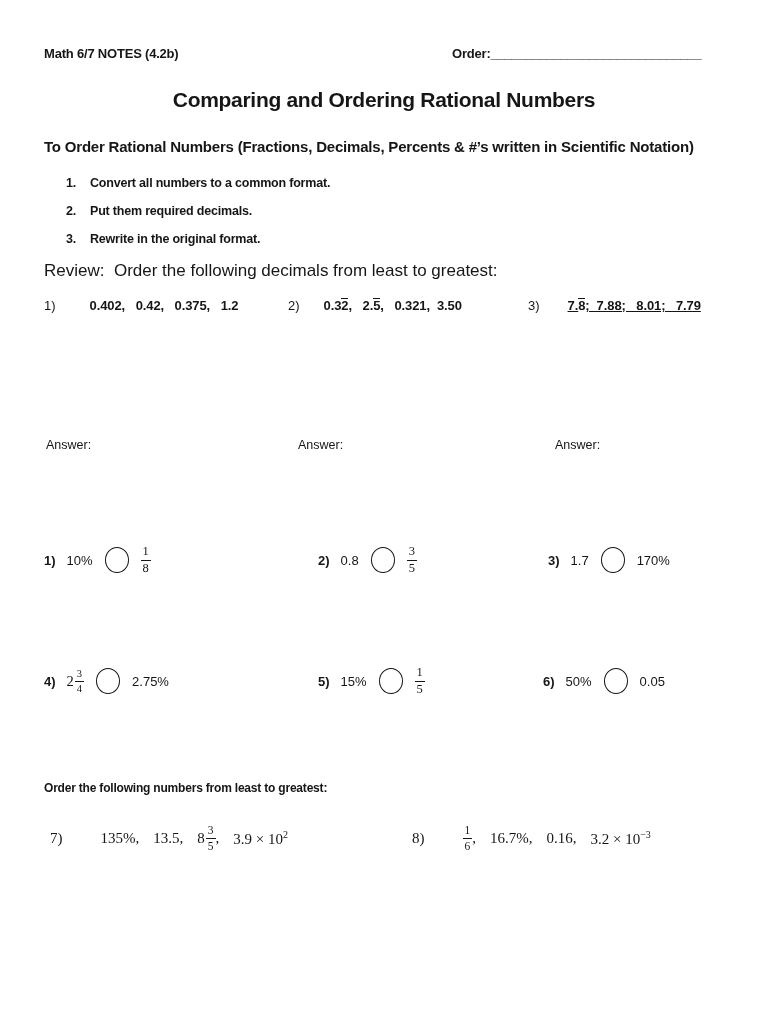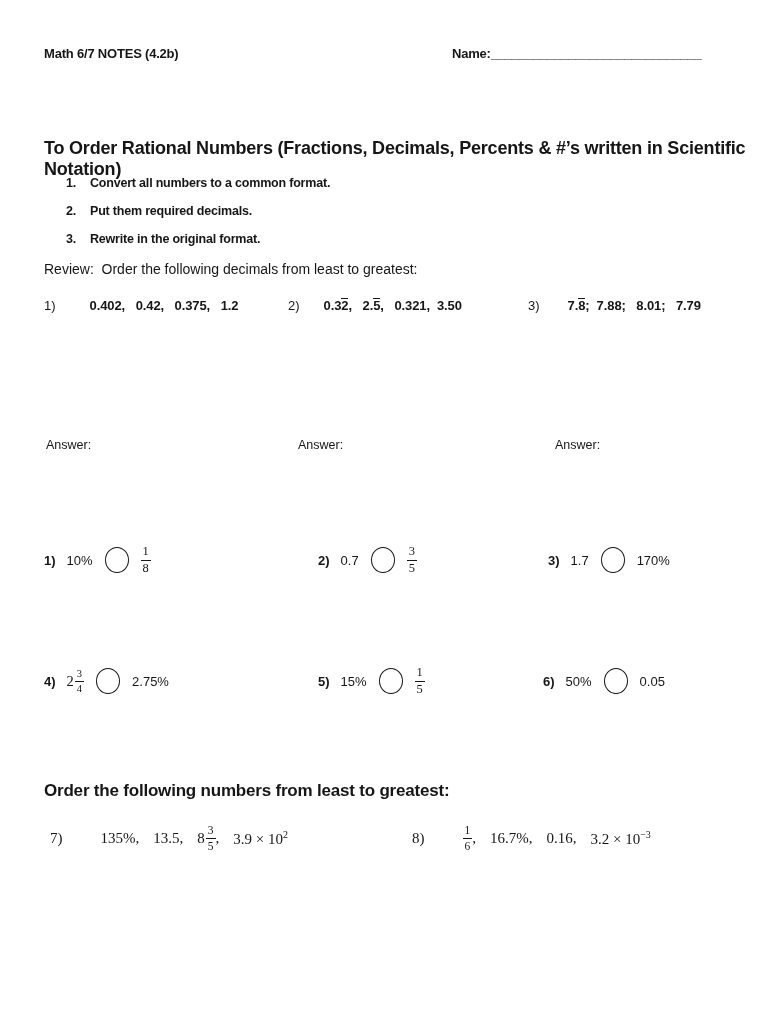--- a/index.html
+++ b/index.html
@@ -12,36 +12,36 @@
     color: #161616;
     font-family: "Liberation Sans", sans-serif;
     overflow: hidden;
   }
   .abs { position: absolute; white-space: pre-wrap; }
   .b { font-weight: bold; }
 
   .course { left: 44px; top: 46px; font-size: 13px; letter-spacing: -0.2px; }
   .namebox { left: 452px; top: 46px; font-size: 13px; letter-spacing: -0.2px; }
   .title { left: 0; right: 0; top: 88px; text-align: center; font-size: 21px; letter-spacing: -0.3px; }
-  .intro { left: 44px; top: 138px; font-size: 18px; letter-spacing: -0.2px; }
+  .intro { left: 44px; top: 138px; font-size: 15px; letter-spacing: -0.2px; }
 
   .step { left: 66px; font-size: 12.5px; letter-spacing: -0.2px; display: flex; }
   .step .stepnum { width: 24px; flex: 0 0 24px; }
   .step1 { top: 176px; }
   .step2 { top: 204px; }
   .step3 { top: 232px; }
 
-  .review-label { left: 44px; top: 261px; font-size: 14px; }
+  .review-label { left: 44px; top: 261px; font-size: 17px; }
 
   .rev { top: 298px; font-size: 13px; display: flex; align-items: baseline; }
   .rev .pnum { font-weight: normal; margin-right: 0; }
   .rev .pbody { font-weight: bold; letter-spacing: -0.1px; }
   .rev1 { left: 44px; } .rev1 .pbody { margin-left: 34px; }
   .rev2 { left: 288px; } .rev2 .pbody { margin-left: 24px; }
-  .rev3 { left: 528px; } .rev3 .pbody { margin-left: 28px; }
+  .rev3 { left: 528px; } .rev3 .pbody { margin-left: 28px; text-decoration: underline; }
   .ov { display: inline-block; border-top: 1.6px solid #161616; line-height: 1.05; }
 
   .answer { top: 438px; font-size: 12.5px; }
   .answer1 { left: 46px; }
   .answer2 { left: 298px; }
   .answer3 { left: 555px; }
 
   .cmp-heading { left: 44px; top: 507px; font-size: 12.5px; letter-spacing: -0.2px; }
 
   .cmp { height: 44px; display: flex; align-items: center; font-size: 13px; }
@@ -66,40 +66,41 @@
     font-family: "Liberation Serif", serif;
     font-size: 12.5px;
     vertical-align: middle;
   }
   .frac .num { padding: 0 2px 1.5px; }
   .frac .den { border-top: 1.4px solid #161616; padding: 1.5px 2px 0; }
   .frac.small { font-size: 10.5px; }
   .mixed { display: inline-flex; align-items: center; font-family: "Liberation Serif", serif; }
   .mixed .whole { font-size: 14.5px; margin-right: 1px; }
 
-  .order-heading { left: 44px; top: 781px; font-size: 17px; letter-spacing: -0.2px; }
+  .order-heading { left: 44px; top: 781px; font-size: 12px; letter-spacing: -0.2px; }
 
   .ord { top: 814px; height: 48px; display: flex; align-items: center; font-family: "Liberation Serif", serif; font-size: 15px; }
   .ord .pnum { margin-right: 0; }
   .ord7 { left: 50px; }
   .ord8 { left: 412px; }
   .ord .gap { display: inline-block; width: 14px; }
   .ord .gap-big { display: inline-block; width: 38px; }
   .ord sup { font-size: 10px; }
   .ord .frac { font-size: 11.5px; }
   .ord .mixed .whole { font-size: 15px; }
 </style>
 </head>
 <body>
 
 <div class="page">
 
   <div class="abs course b">Math 6/7 NOTES (4.2b)</div>
-  <div class="abs namebox b"><span>Name:</span><span>______________________________</span></div>
-
+  <div class="abs namebox b"><span>Order:</span><span>______________________________</span></div>
+
+  <div class="abs title b">Comparing and Ordering Rational Numbers</div>
 
   <div class="abs intro b">To Order Rational Numbers (Fractions, Decimals, Percents &amp; #’s written in Scientific Notation)</div>
 
   <div class="abs step step1 b">
     <span class="stepnum">1.</span>
     <span>Convert all numbers to a common format.</span>
   </div>
   <div class="abs step step2 b">
     <span class="stepnum">2.</span>
     <span>Put them required decimals.</span>
@@ -133,21 +134,21 @@
     <span class="pnum">1)</span>
     <span class="val">10%</span>
     <span class="circle"></span>
     <span class="frac">
       <span class="num">1</span>
       <span class="den">8</span>
     </span>
   </div>
   <div class="abs cmp cmprow1" style="left:318px;">
     <span class="pnum">2)</span>
-    <span class="val">0.7</span>
+    <span class="val">0.8</span>
     <span class="circle"></span>
     <span class="frac">
       <span class="num">3</span>
       <span class="den">5</span>
     </span>
   </div>
   <div class="abs cmp cmprow1" style="left:548px;">
     <span class="pnum">3)</span>
     <span class="val">1.7</span>
     <span class="circle"></span>

